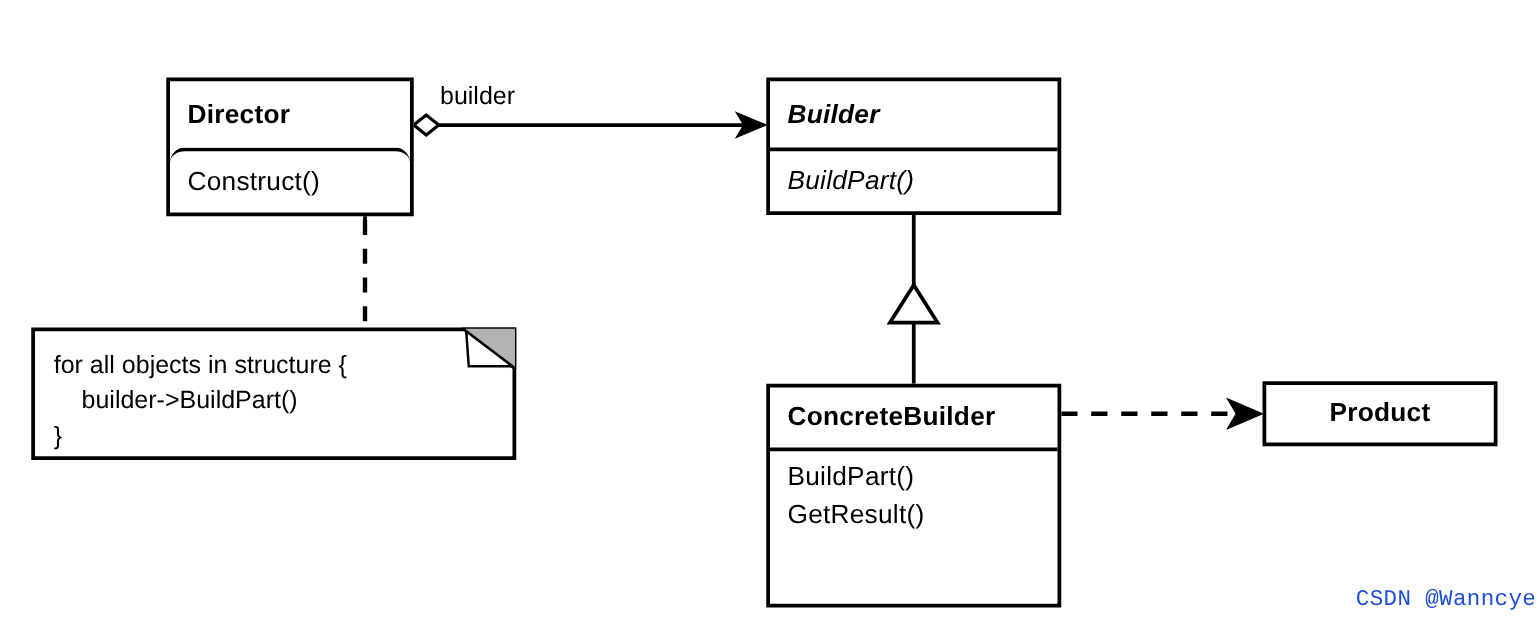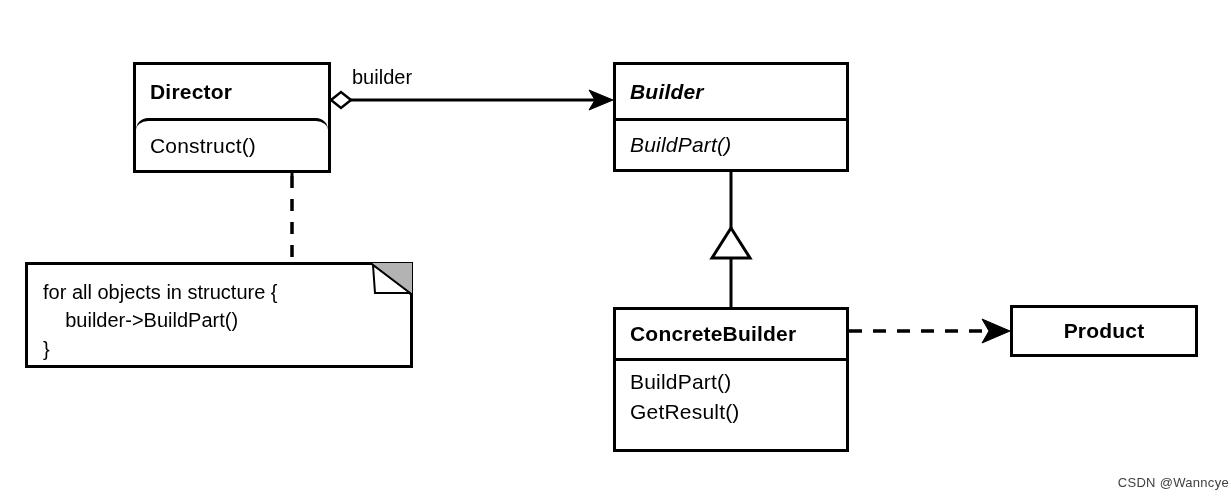--- a/index.html
+++ b/index.html
@@ -104,24 +104,25 @@
     position: absolute;
     font-size: 20px;
     font-weight: normal;
     white-space: nowrap;
   }
   
   #watermark {
     position: absolute;
     right: 18px;
     bottom: 10px;
-    font-size: 13px;
-    color: #404040;
+    font-size: 18px;
+    color: #1d4ed8;
     letter-spacing: 0.3px;
     user-select: none;
+    font-family: Liberation Mono, monospace;
   }
   svg.overlay {
     position: absolute;
     left: 0;
     top: 0;
     width: 1231px;
     height: 500px;
     pointer-events: none;
   }
 </style>
@@ -167,21 +168,21 @@
 
   <div class="uml-box" id="box-builder" style="left:613px; top:62px; width:236px; height:110px;">
     <div class="uml-compartment pad-left" style="height:53px;">
       <span class="cls-title abstract">Builder</span>
     </div>
     <div class="uml-compartment compartment-divider pad-left" style="height:51px;">
       <span class="cls-member abstract">BuildPart()</span>
     </div>
   </div>
 
-  <div class="uml-box" id="box-concrete-builder" style="left:613px; top:307px; width:236px; height:145px;">
+  <div class="uml-box" id="box-concrete-builder" style="left:613px; top:307px; width:236px; height:179px;">
     <div class="uml-compartment pad-left" style="height:48px;">
       <span class="cls-title">ConcreteBuilder</span>
     </div>
     <div class="compartment-divider members-stack" style="height:91px;">
       <span class="cls-member">BuildPart()</span>
       <span class="cls-member">GetResult()</span>
     </div>
   </div>
 
   <div class="uml-box" id="box-product" style="left:1010px; top:305px; width:188px; height:52px;">

